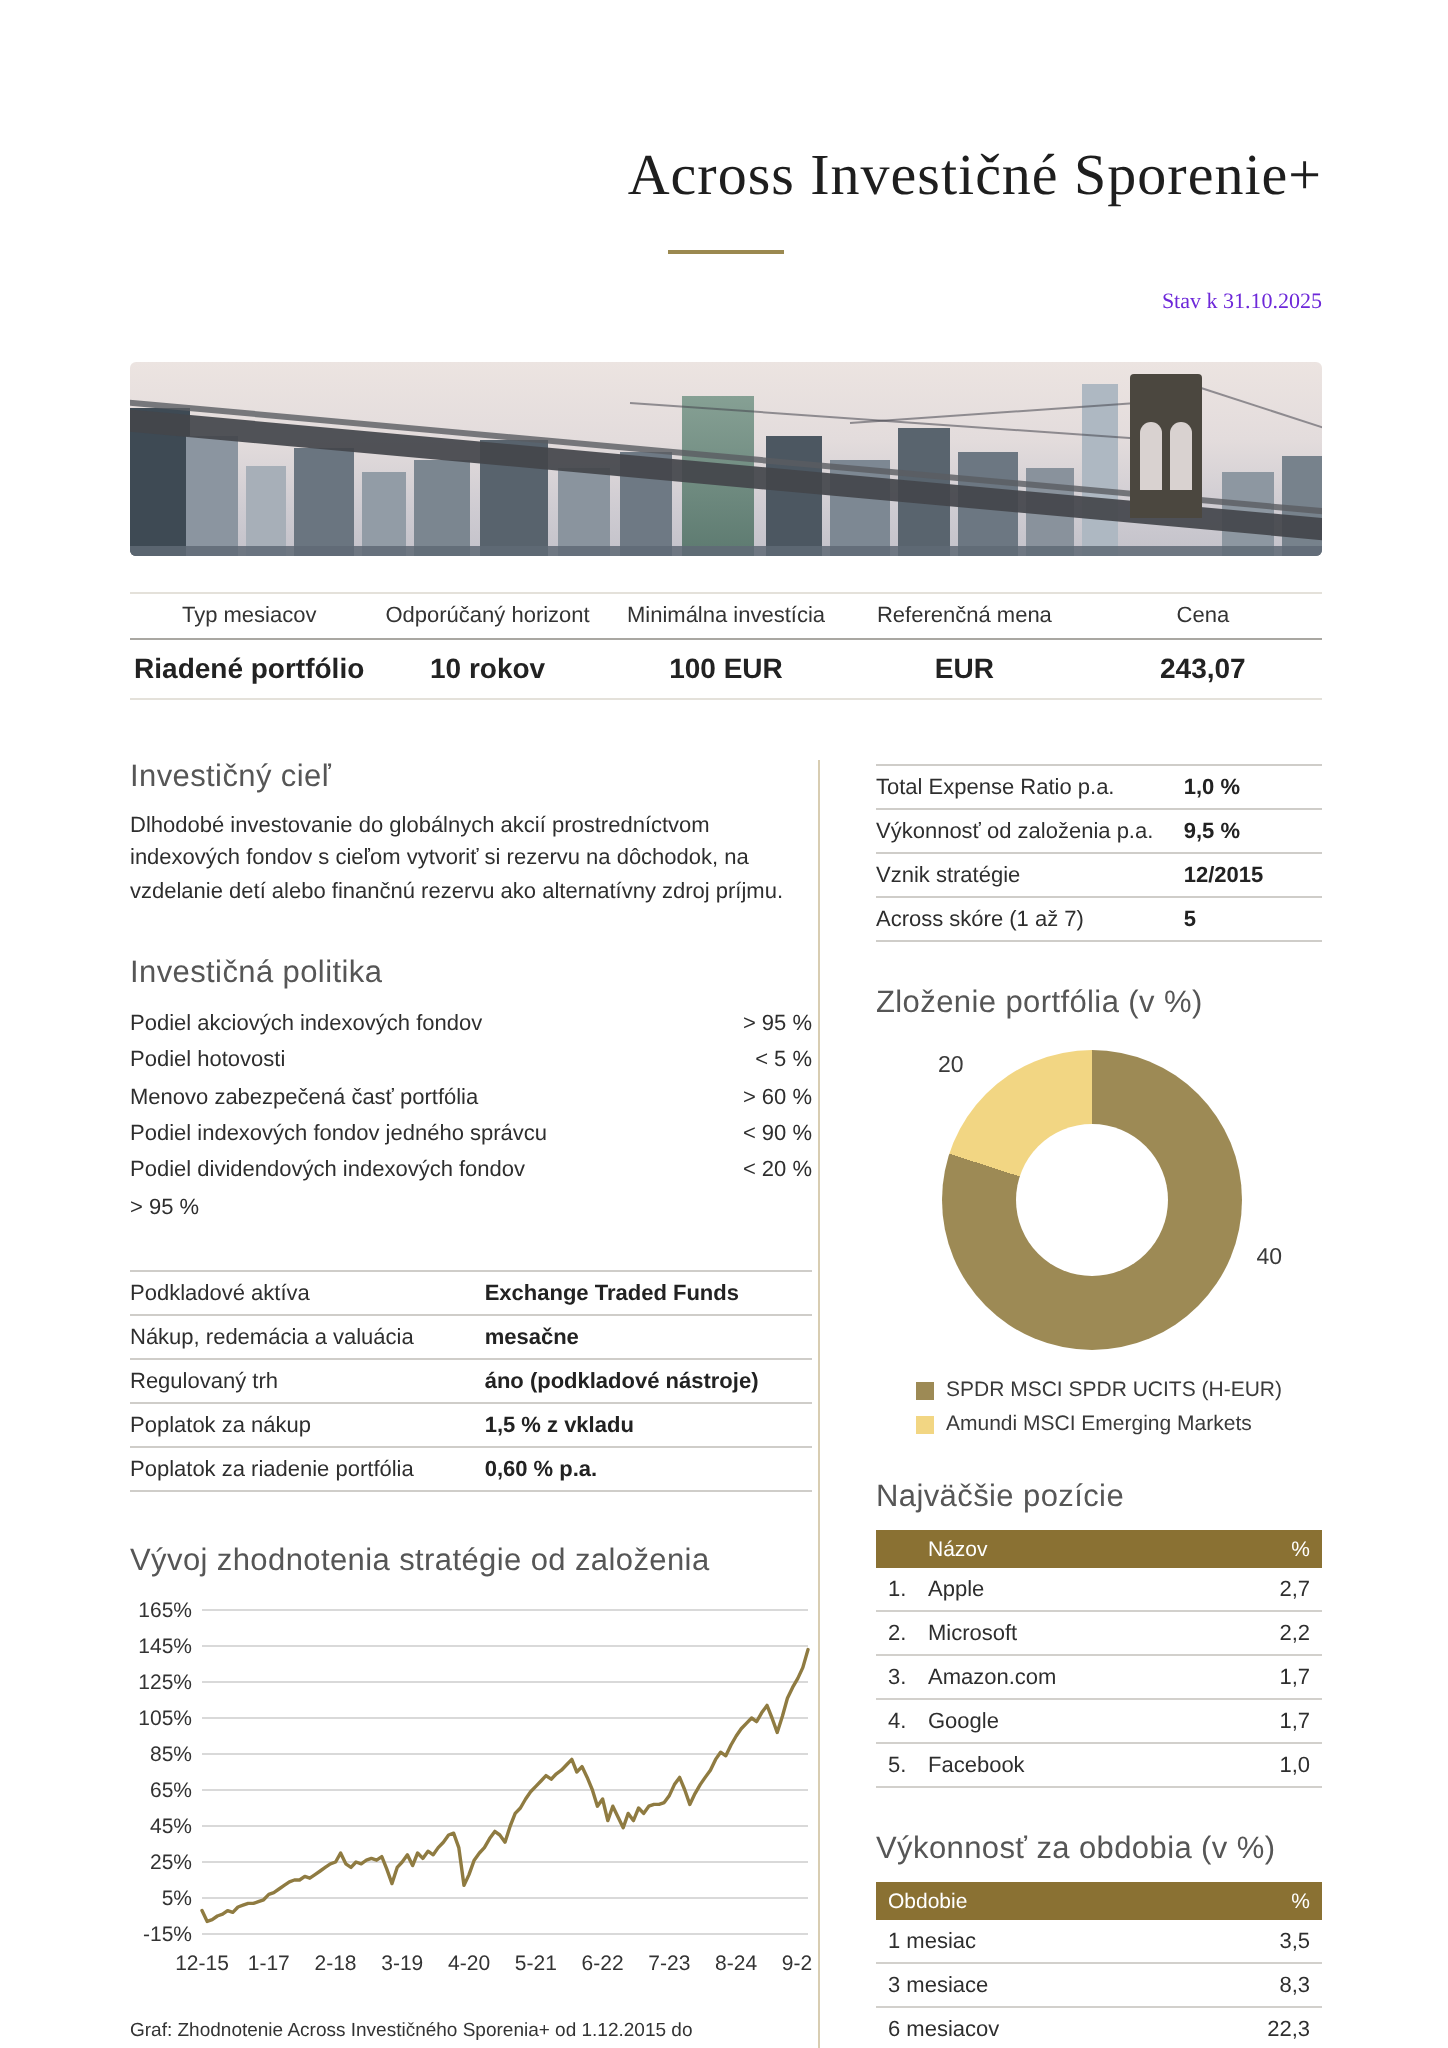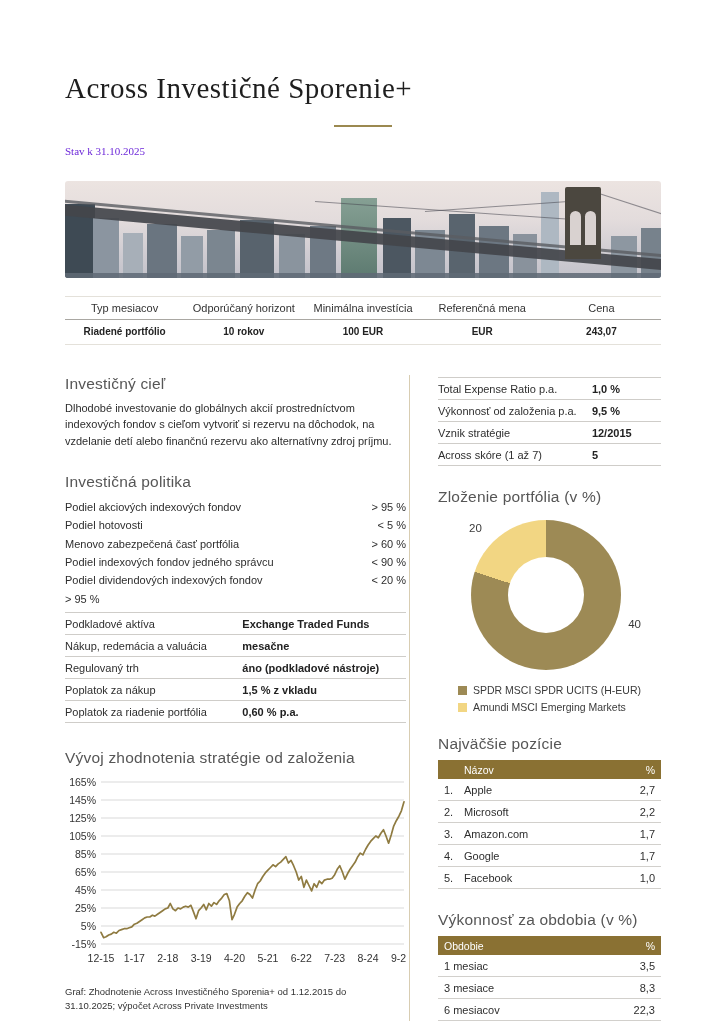--- a/index.html
+++ b/index.html
@@ -4,21 +4,21 @@
 <style>
   * { margin:0; padding:0; box-sizing:border-box; }
   html,body { background:#ffffff; }
   body {
     width:724px; height:1024px; position:relative; overflow:hidden;
     font-family:"Liberation Sans", sans-serif; color:#2e2e2e;
   }
   .page { width:724px; height:1024px; padding:72px 63px 0 65px; }
 
   
-  .hdr { text-align:left; }
+  .hdr { text-align:right; }
   .hdr-title {
     font-family:"Liberation Serif", serif; font-weight:400;
     font-size:29px; color:#1e1e1e; letter-spacing:0.5px;
   }
   .hdr-rule { width:58px; height:2px; background:#9b8950; margin:20px auto 18px auto; }
   .hdr-date { font-size:11px; color:#6d28d9;font-family:Liberation Serif, serif; }
 
   
   .banner {
     margin-top:24px; height:97px; border-radius:3px; overflow:hidden; position:relative;
@@ -42,38 +42,38 @@
     position:absolute; bottom:14px; width:11px; height:34px; background:#d9d2d0;
     border-radius:6px 6px 0 0;
   }
   .banner .waterline { position:absolute; left:0; right:0; bottom:0; height:5px; background:#5f6a76; opacity:.85; }
 
   
   .psum { margin-top:18px; border-top:1px solid #e4e1da; border-bottom:1px solid #e4e1da; }
   .psum-row { display:flex; }
   .psum-cell { flex:1; text-align:center; font-size:11px; padding:5px 2px; color:#333; }
   .psum-head { border-bottom:1px solid #a9a7a2; }
-  .psum-vals .psum-cell { font-weight:700; font-size:10px; color:#222; padding:6px 2px 7px 2px; }
+  .psum-vals .psum-cell { font-weight:700; font-size:14px; color:#222; padding:6px 2px 7px 2px; }
 
   
   .cols { display:flex; margin-top:30px; }
   .col-l { width:341px; }
   .vdiv { width:1px; background:#d8cdb2; margin-left:3px; margin-right:28px; }
   .col-r { width:223px; }
 
   h2.sec {
     font-size:15.5px; font-weight:400; color:#565656; letter-spacing:.2px; margin-bottom:7px;
   }
   .goal-text { font-size:11px; line-height:1.48; color:#2e2e2e; width:336px; }
 
   .policy { margin-top:24px; }
   .policy-row { display:flex; justify-content:space-between; font-size:11px; padding:3.2px 0; }
   .policy-row .pv { white-space:nowrap; color:#2e2e2e; }
 
-  .kvtable { margin-top:4px; }
+  .kvtable { margin-top:22px; }
   .kv-row { display:flex; font-size:11px; border-bottom:1px solid #cfcdc9; padding:4.5px 0; }
   .kvtable .kv-row:first-child { border-top:1px solid #cfcdc9; }
   .kv-row .kl { flex:1; }
   .kv-row .kvv { width:48%; font-weight:700; color:#222; }
   .col-r .kv-row .kvv { width:31%; }
 
   .chart-sec { margin-top:26px; }
   .chart-caption { font-size:9.5px; color:#333; line-height:1.45; margin-top:9px; width:330px; }
 
   

